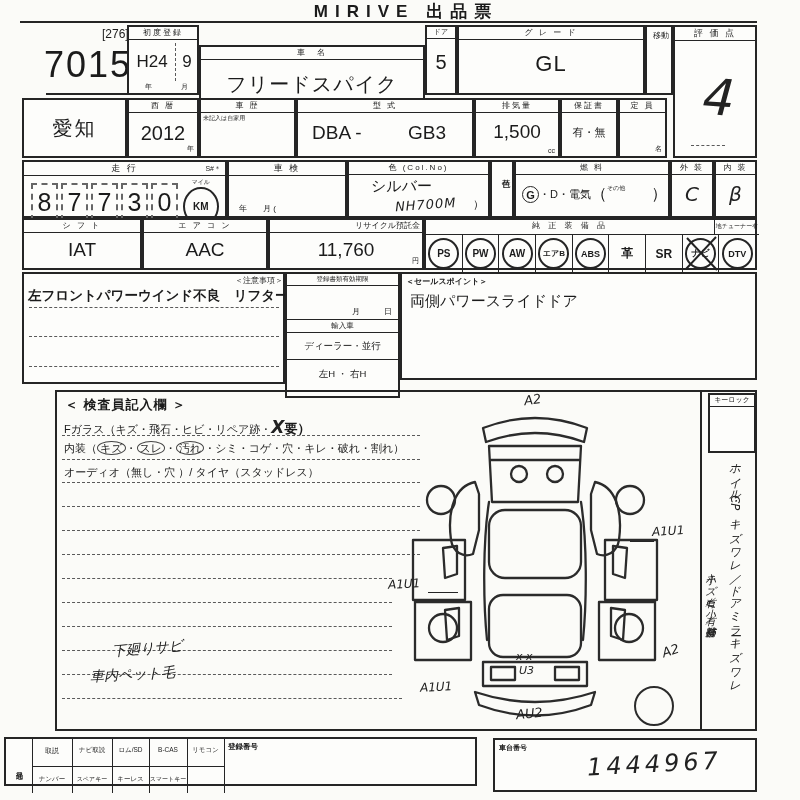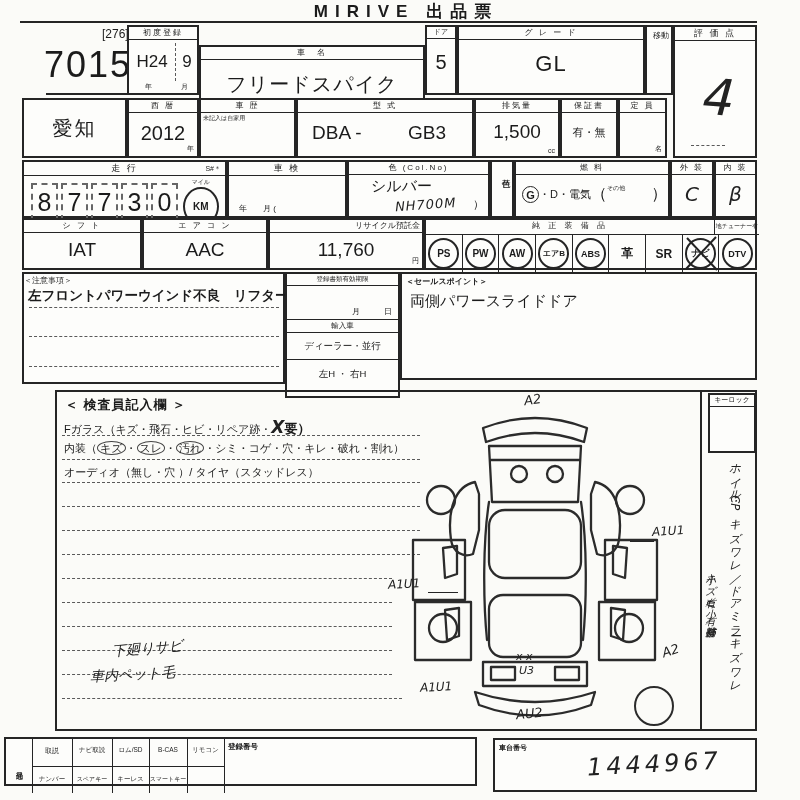--- a/index.html
+++ b/index.html
@@ -215,21 +215,21 @@
           <line x1="33" y1="2" x2="3" y2="34" stroke="#222" stroke-width="2"></line>
         </svg>
       </div>
       <div class="eqcell">
           <span class="badge" style="font-size:9px;">DTV</span>
         </div>
     </div>
   </div>
 
   <div class="box" style="left:22px;top:272px;width:263px;height:112px;">
-    <div style="font-size:8px;text-align:left;padding-top:1px;">＜注意事項＞</div>
+    <div style="font-size:8px;text-align:right;padding-top:1px;">＜注意事項＞</div>
     <div class="abs" style="left:4px;top:13px;font-size:13.5px;font-weight:bold;white-space:nowrap;">左フロントパワーウインド不良　リフター?</div>
     <div class="dash" style="left:5px;top:33px;width:250px;"></div>
     <div class="dash" style="left:5px;top:62px;width:250px;"></div>
     <div class="dash" style="left:5px;top:92px;width:250px;"></div>
   </div>
 
   <div class="box" style="left:285px;top:272px;width:115px;height:126px;">
     <div style="font-size:6.5px;text-align:center;border-bottom:1.6px solid #252525;padding:1px 0;">登録書類有効期限</div>
     <div style="height:33px;border-bottom:1.6px solid #252525;position:relative;">
       <span class="abs" style="right:6px;bottom:2px;font-size:8px;">月　　　日</span>

